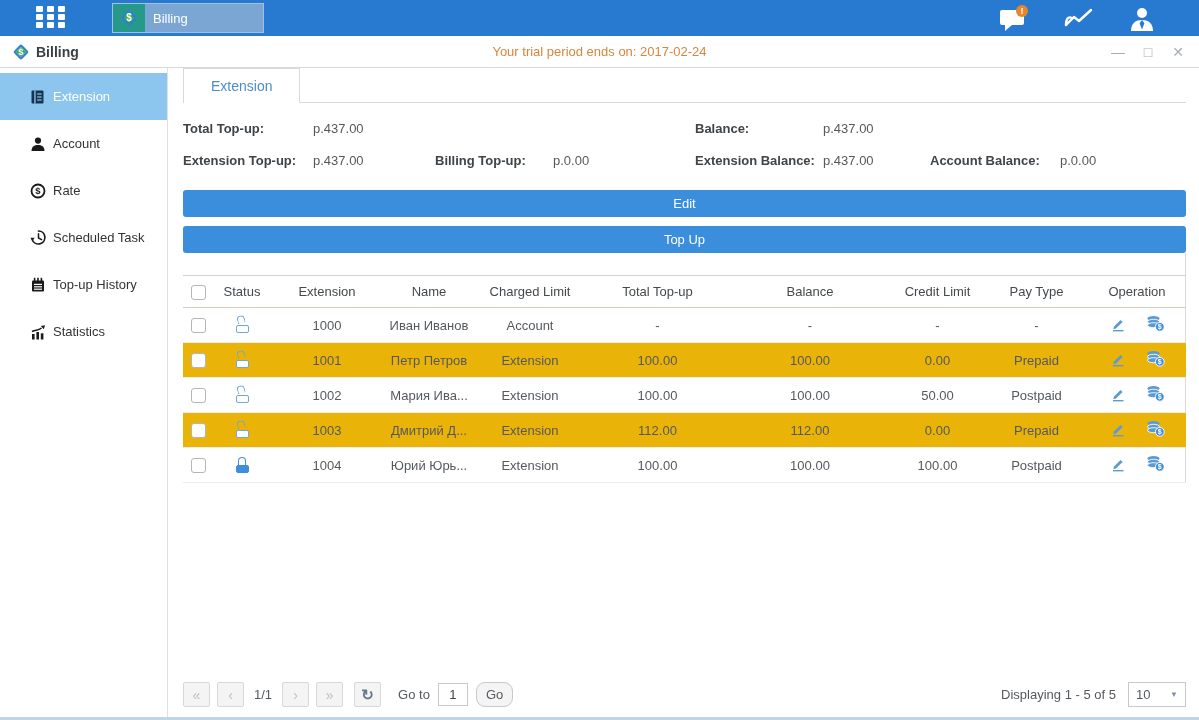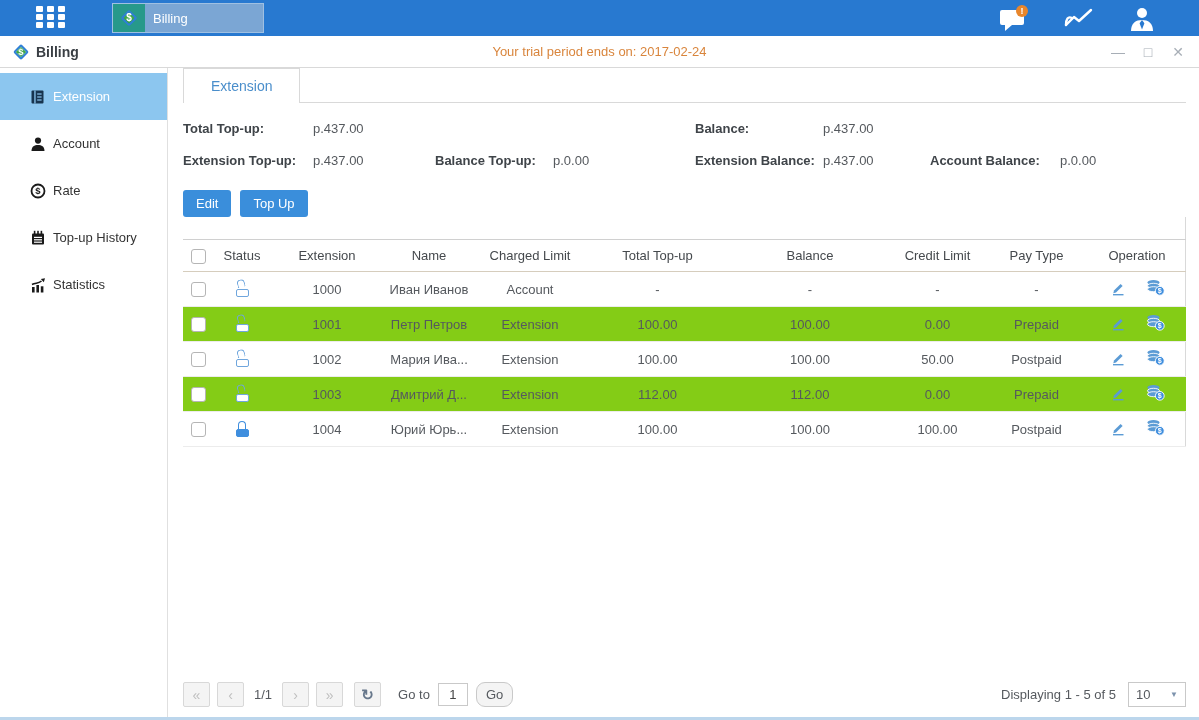--- a/index.html
+++ b/index.html
@@ -55,30 +55,30 @@
   .tab::after { content:""; position:absolute; left:0; right:0; bottom:-1px; height:1px; background:#fff; }
 
   
   .summary { margin-top:18px; display:grid;
     grid-template-columns:130px 122px 118px 142px 128px 107px 130px auto;
     row-gap:17px; font-size:13px; align-items:center; }
   .summary .lbl { font-weight:bold; color:#3f4449; }
   .summary .val { color:#55595e; }
 
   
-  .actions { margin-top:22px; display:flex; gap:9px; }
+  .actions { margin-top:22px; display:flex; gap:9px;flex-direction:column; }
   .btn-blue { background:#3a8edb; color:#fff; border:none; font-size:13px;
     font-family:"Liberation Sans",sans-serif; border-radius:3px; height:27px; padding:0 13px; cursor:pointer; }
 
   
   table.grid { margin-top:22px; border-collapse:collapse; width:1003px; table-layout:fixed; font-size:13px; }
   table.grid th { height:32px; font-weight:normal; color:#45494d; text-align:center;
     border-top:1px solid #d0d0d0; border-bottom:1px solid #d6cdbd; cursor:pointer; }
   table.grid td { height:35px; text-align:center; color:#55595e; border-right:none; }
-  table.grid tr.r-odd td { background:#84cc16; }
+  table.grid tr.r-odd td { background:#eab308; }
   table.grid tr + tr td { border-top:1px solid #ececec; }
   table.grid tbody tr:last-child td { border-bottom:1px solid #ececec; }
   table.grid td.op-cell { }
   .grid-wrap { border-right:1px solid #d9d9d9; width:1003px; }
 
   .checkbox { width:15px; height:15px; border:1px solid #b5b5b5; border-radius:3px; background:#fff;
     display:inline-block; cursor:pointer; vertical-align:middle; }
 
   
   .lock { position:relative; width:15px; height:16px; display:inline-block; vertical-align:middle; }
@@ -207,20 +207,30 @@
       <div class="side-item">
         <span class="s-ico">
           <svg width="16" height="16" viewBox="0 0 16 16">
             <circle cx="8" cy="8" r="6.5" fill="none" stroke="currentColor" stroke-width="1.8"></circle>
             <text x="8" y="11.3" text-anchor="middle" font-size="9.5" font-weight="bold" fill="currentColor">$</text>
           </svg>
         </span>
         <span class="s-label">Rate</span>
       </div>
 
+      <div class="side-item">
+        <span class="s-ico">
+          <svg width="17" height="17" viewBox="0 0 17 17">
+            <path d="M8.5 2 A6.5 6.5 0 1 1 2.2 10.5" stroke="currentColor" stroke-width="1.7" fill="none" stroke-linecap="round"></path>
+            <polygon points="0.4,8.8 4.6,8.8 2.4,12" fill="currentColor"></polygon>
+            <path d="M8.5 4.8 V9 L11.6 10.6" stroke="currentColor" stroke-width="1.5" fill="none" stroke-linecap="round"></path>
+          </svg>
+        </span>
+        <span class="s-label">Scheduled Task</span>
+      </div>
 
       <div class="side-item">
         <span class="s-ico">
           <svg width="16" height="16" viewBox="0 0 16 16">
             <rect x="2" y="3.6" width="12" height="11" rx="1" fill="currentColor"></rect>
             <rect x="3.8" y="0.8" width="1.6" height="3.6" fill="currentColor"></rect>
             <rect x="7.2" y="0.8" width="1.6" height="3.6" fill="currentColor"></rect>
             <rect x="10.6" y="0.8" width="1.6" height="3.6" fill="currentColor"></rect>
             <rect x="4" y="6.8" width="8" height="1.2" fill="#fff"></rect>
             <rect x="4" y="9.2" width="8" height="1.2" fill="#fff"></rect>
@@ -257,21 +267,21 @@
         <span class="val">p.437.00</span>
         <span></span>
           <span></span>
         <span class="lbl">Balance:</span>
         <span class="val">p.437.00</span>
         <span></span>
           <span></span>
 
         <span class="lbl">Extension Top-up:</span>
         <span class="val">p.437.00</span>
-        <span class="lbl">Balance Top-up:</span>
+        <span class="lbl">Billing Top-up:</span>
         <span class="val">p.0.00</span>
         <span class="lbl">Extension Balance:</span>
         <span class="val">p.437.00</span>
         <span class="lbl">Account Balance:</span>
         <span class="val">p.0.00</span>
       </div>
 
       <div class="actions">
         <button class="btn-blue">Edit</button>
         <button class="btn-blue">Top Up</button>

